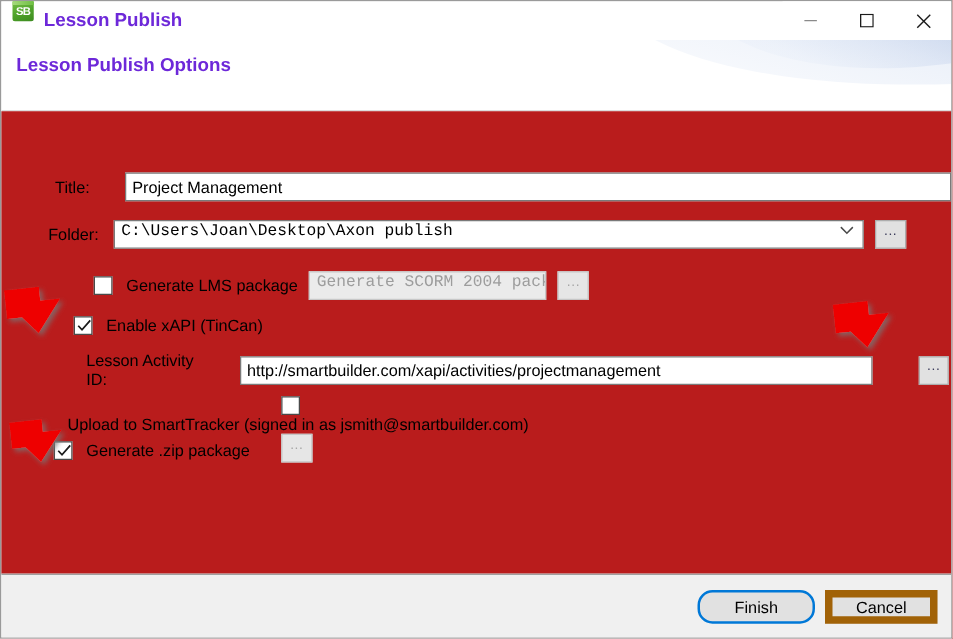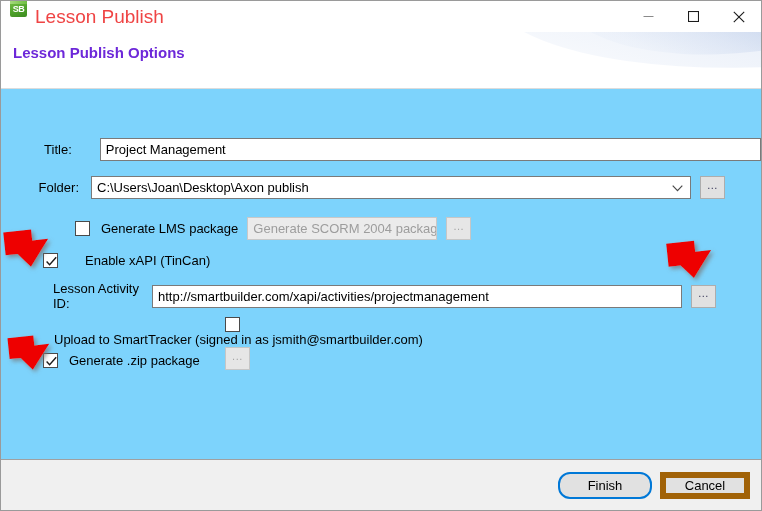--- a/index.html
+++ b/index.html
@@ -61,22 +61,23 @@
     text-align: center;
     font-size: 9px;
     font-weight: bold;
     color: #ffffff;
     font-family: "Liberation Sans", sans-serif;
     letter-spacing: -0.5px;
     line-height: 14px;
   }
   .title-text {
     margin-left: 8px;
-    font-size: 19px;
-    color: #ef4444;
+    font-size: 15px;
+    color: #6d28d9;
+    font-weight: bold;
   }
   .win-buttons {
     position: absolute;
     right: 0; top: 0;
     height: 31px;
     display: flex;
   }
   .win-btn {
     width: 45px;
     height: 31px;
@@ -124,21 +125,21 @@
     font-size: 15px;
     font-weight: bold;
     color: #6d28d9;
   }
   
   .body-area {
     position: absolute;
     left: 0; top: 88px;
     width: 760px;
     height: 370px;
-    background: #7dd3fc;
+    background: #b91c1c;
   }
   .row {
     position: absolute;
     display: flex;
     align-items: center;
   }
   .field-label {
     font-size: 13px;
     color: #000000;
     text-align: right;
@@ -158,24 +159,24 @@
   }
   .combo {
     box-sizing: border-box;
     height: 23px;
     background: #ffffff;
     border: 1px solid #7a7a7a;
     font-size: 13px;
     color: #000000;
     padding: 0 0 0 5px;
     display: flex;
-    align-items: center;
     justify-content: space-between;
     white-space: nowrap;
     overflow: hidden;
+    font-family: Liberation Mono, monospace;
   }
   .combo .chev {
     margin-right: 7px;
     flex: none;
   }
   .dotbtn {
     box-sizing: border-box;
     width: 25px;
     height: 23px;
     background: #e1e1e1;
@@ -313,32 +314,32 @@
     <div class="row" style="left:42px; top:128px;margin-left:32px;">
       <div class="checkbox"></div>
       <div class="cb-label">Generate LMS package</div>
       <div class="combo disabled" style="margin-left:9px; width:190px;">
         <span>Generate SCORM 2004 package</span>
 
       </div>
       <div class="dotbtn disabled" style="margin-left:9px;">...</div>
     </div>
 
-    <div class="row" style="left:42px; top:164px;gap:16px;">
+    <div class="row" style="left:58px; top:164px;">
       <div class="checkbox">
         <span class="tick">
           <svg width="13" height="13" viewBox="0 0 13 13">
               <path d="M1.6 6.6 L4.6 9.8 L11.2 2.3" fill="none" stroke="#1b1b1b" stroke-width="1.4"></path>
             </svg>
         </span>
       </div>
       <div class="cb-label">Enable xAPI (TinCan)</div>
     </div>
 
-    <div class="row" style="left:52px; top:192px; width:690px;">
+    <div class="row" style="left:68px; top:192px; width:690px;gap:28px;">
       <div class="field-label" style="width:99px; text-align:left;">Lesson Activity ID:</div>
       <div class="textinput" style="width:530px;">http://smartbuilder.com/xapi/activities/projectmanagement</div>
       <div class="dotbtn" style="margin-left:9px;">...</div>
     </div>
 
     <div class="row" style="left:42px; top:228px;flex-direction:column;">
       <div class="checkbox"></div>
       <div class="cb-label">Upload to SmartTracker  (signed in as jsmith@smartbuilder.com)</div>
       <div class="dotbtn disabled" style="margin-left:9px;">...</div>
     </div>

